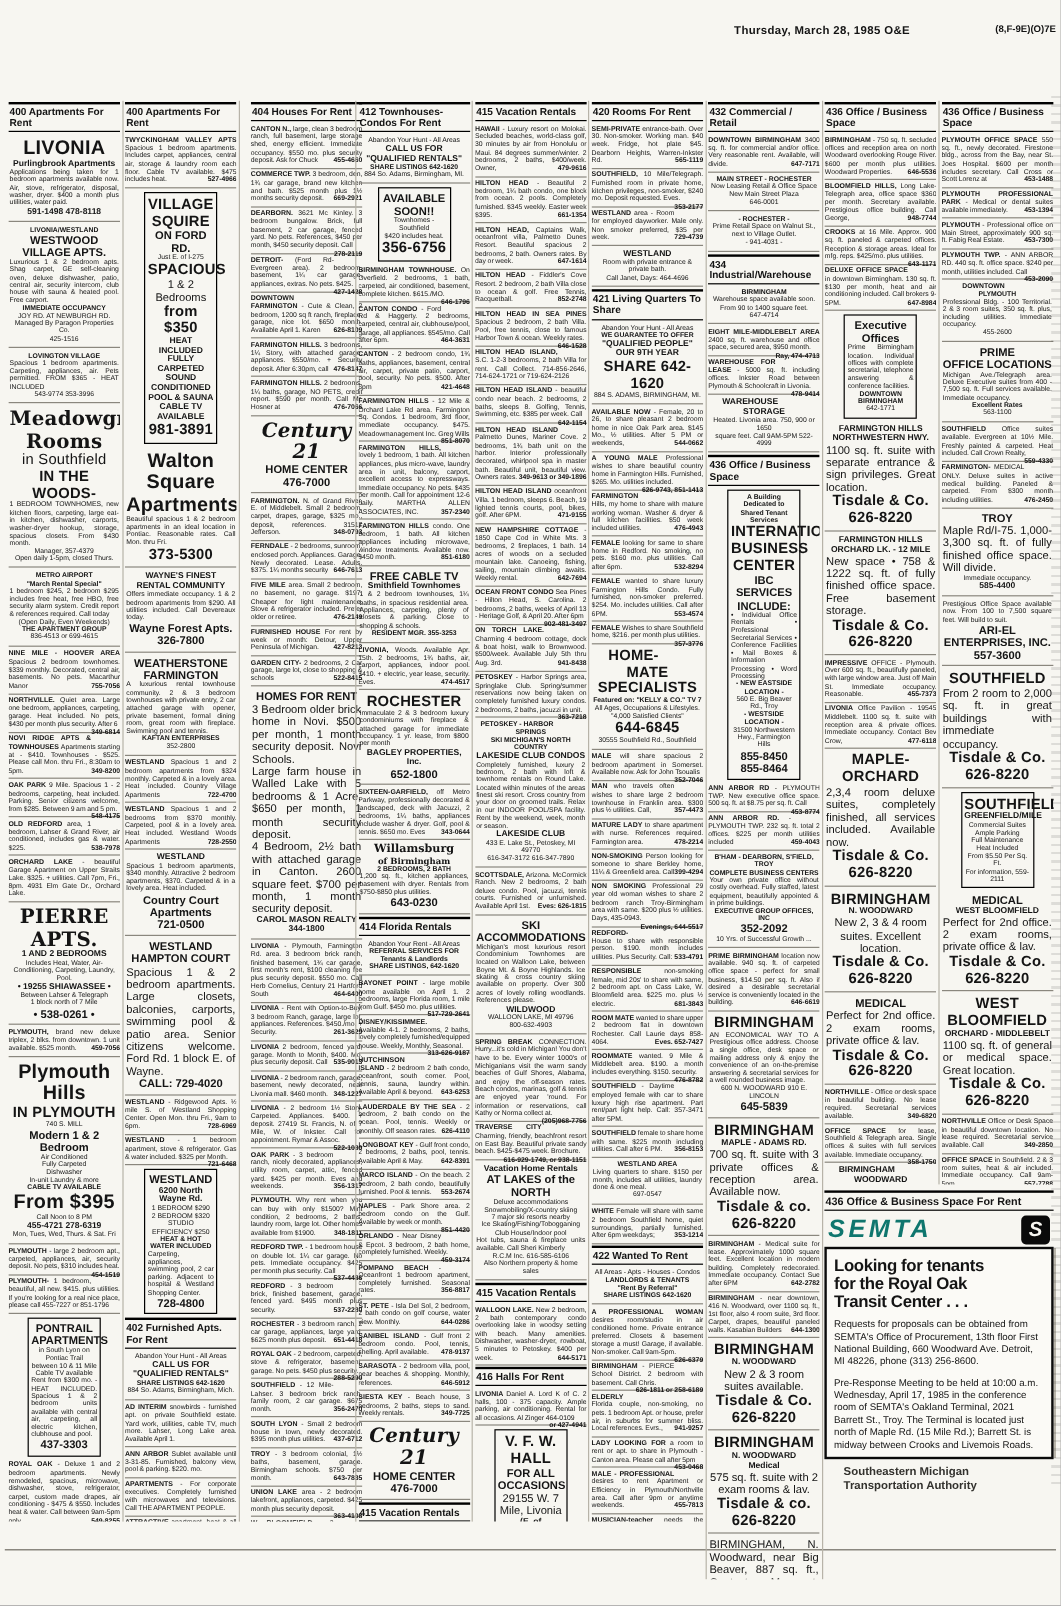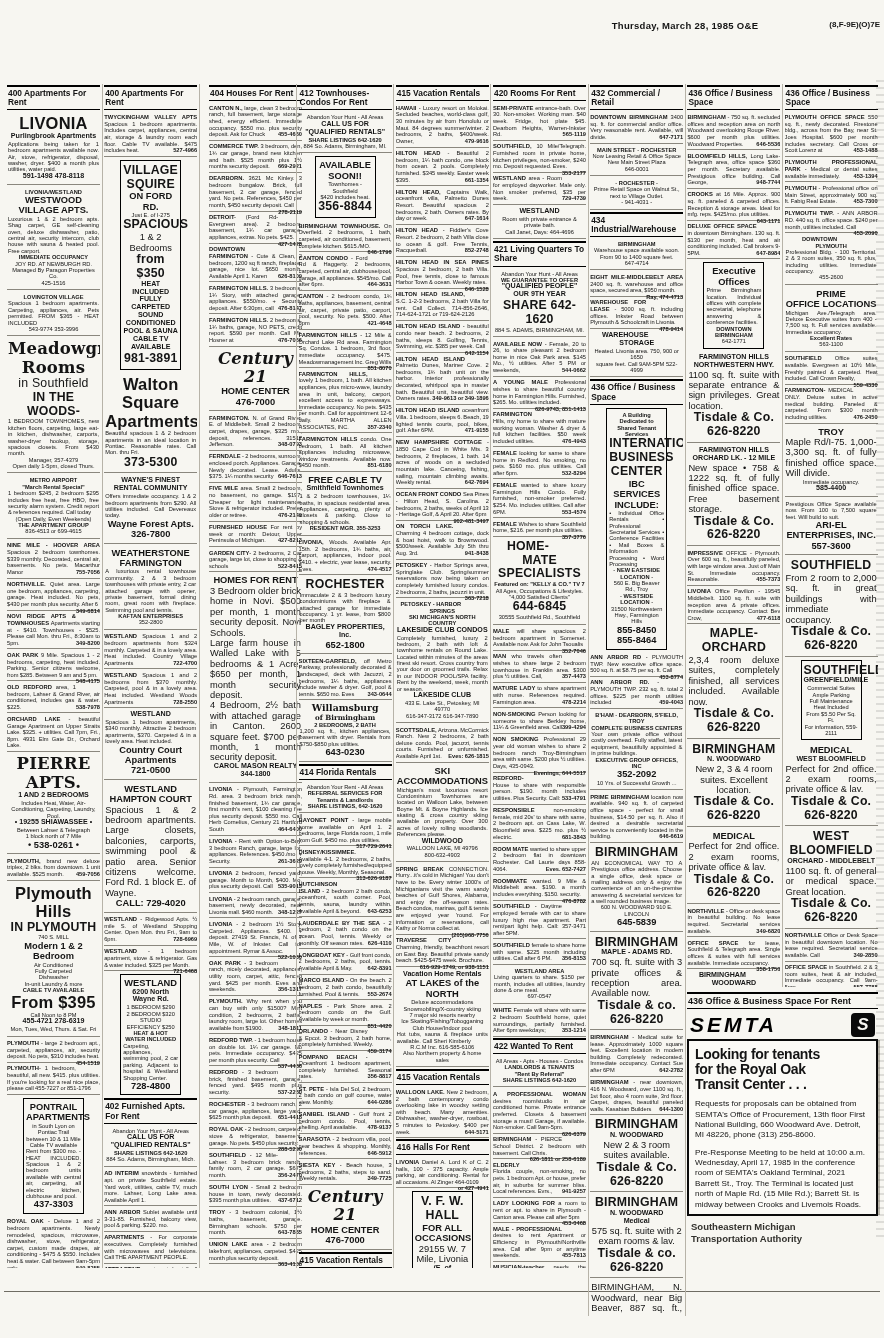--- a/index.html
+++ b/index.html
@@ -28,28 +28,28 @@
   .dl.n{font-weight:normal;}
   .dl.b{font-weight:bold;}
   .dl.j{text-align:justify;}
   .dl.sf{font-family:"DejaVu Serif",serif;}
   .dl.it{font-style:italic;}
   
   #semta-zone{position:absolute;left:687px;top:992px;width:191px;height:324px;}
   .wide-cat{border-top:2.5px solid #000;border-bottom:1.2px solid #000;font-size:9px;font-weight:bold;
             padding:2px 1px;margin-bottom:2px;background:#f7f6f1;}
   .semta-bar{display:flex;align-items:center;justify-content:space-between;height:28px;padding:0 3px;}
-  .semta-word{font-size:21px;font-weight:bold;font-style:italic;letter-spacing:3px;color:#000000;}
+  .semta-word{font-size:21px;font-weight:bold;font-style:italic;letter-spacing:3px;color:#0f766e;}
   .semta-logo{width:24px;height:24px;background:#0a0a0a;color:#f7f6f1;border-radius:4px;
               display:flex;align-items:center;justify-content:center;font-size:17px;font-weight:bold;font-style:italic;}
   .semta-box{border:2.2px solid #0a0a0a;background:#fbfaf6;padding:6px 6px 4px;
              box-shadow:3px 0 0 -1px #b9b5aa;}
   .semta-h{font-size:14px;font-weight:900;line-height:1.08;letter-spacing:-.3px;}
   .semta-box p{font-size:8.1px;line-height:1.28;margin:7px 0 0;text-align:left;}
-  .semta-footer{margin-top:5px;padding-left:4px;font-size:9.5px;font-weight:bold;color:#33322e;line-height:1.25;}
+  .semta-footer{margin-top:5px;padding-left:16px;font-size:9.5px;font-weight:bold;color:#33322e;line-height:1.25;}
   .bottom-rule{position:absolute;top:1291px;left:4px;width:876px;border-top:1.2px solid #6f6c63;}
   .scan-edge{position:absolute;right:0;top:80px;width:8px;height:1160px;opacity:.5;
      background:repeating-linear-gradient(180deg,rgba(40,40,40,.25) 0 2px,transparent 2px 7px);}
 </style>
 </head>
 <body>
 
 <div id="page">
   <div class="masthead">Thursday, March 28, 1985    O&amp;E</div>
   <div class="edition">(8,F-9E)(O)7E</div>
@@ -270,21 +270,21 @@
           <div class="dl xs">Abandon Your Hunt - All Areas</div>
           <div class="dl sm">CALL US FOR</div>
           <div class="dl sm">"QUALIFIED RENTALS"</div>
           <div class="dl xs b">SHARE LISTINGS      642-1620</div>
           <div class="dl xs">884 So. Adams, Birmingham, MI.</div>
         </div>
         <div class="disp box">
           <div class="dl md">AVAILABLE SOON!!</div>
           <div class="dl xs">Townhomes - Southfield</div>
           <div class="dl xs">$420 includes heat.</div>
-          <div class="dl lg">356-8844</div>
+          <div class="dl lg">356-6756</div>
         </div>
         <p class="ad"><b>BIRMINGHAM TOWNHOUSE. </b>On Overfield. 2 bedrooms, 1 bath, carpeted, air conditioned, basement, complete kitchen. $615./MO. <span class="ph-r">646-1796</span></p>
         <p class="ad"><b>CANTON CONDO </b>- Ford Rd &amp; Haggerty. 2 bedrooms, carpeted, central air, clubhouse/pool, garage, all appliances. $545/mo. Call after 6pm. <span class="ph-r">464-3631</span></p>
         <p class="ad"><b>CANTON </b>- 2 bedroom condo, 1¾ baths, appliances, basement, central air, carpet, private patio, carport, pool, security. No pets. $500. After 6pm <span class="ph-r">421-4648</span></p>
         <p class="ad"><b>FARMINGTON HILLS </b>- 12 Mile &amp; Orchard Lake Rd area. Farmington Sq. Condos. 1 bedroom, 3rd floor, immediate occupancy. $475. Meadowmanagement Inc. Greg Wills <span class="ph-r">851-8070</span></p>
         <p class="ad"><b>FARMINGTON HILLS, </b>lovely 1 bedroom, 1 bath. All kitchen appliances, plus micro-wave, laundry area in unit, balcony, carport, excellent access to expressways. Immediate occupancy. No pets. $435 per month. Call for appointment 12-6 daily. MARTHA ALLEN ASSOCIATES, INC. <span class="ph-r">357-2340</span></p>
         <p class="ad"><b>FARMINGTON HILLS </b>condo. One bedroom, 1 bath. All kitchen appliances including microwave, window treatments. Available now. $450 month. <span class="ph-r">851-6180</span></p>
         <div class="disp">
           <div class="dl md">FREE CABLE TV</div>
           <div class="dl sm">Smithfield Townhomes</div>

